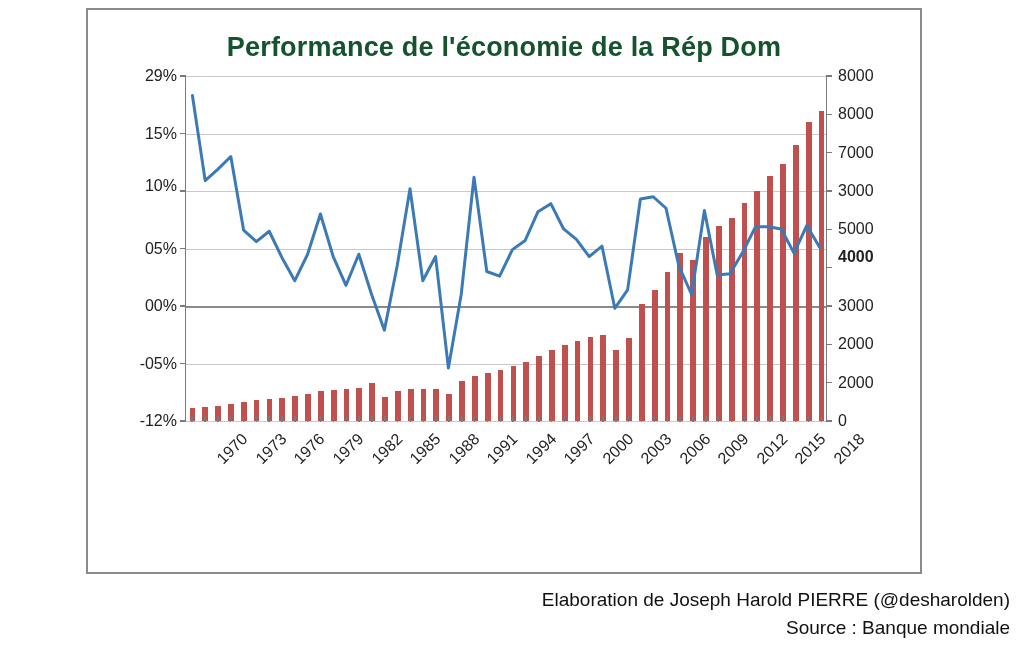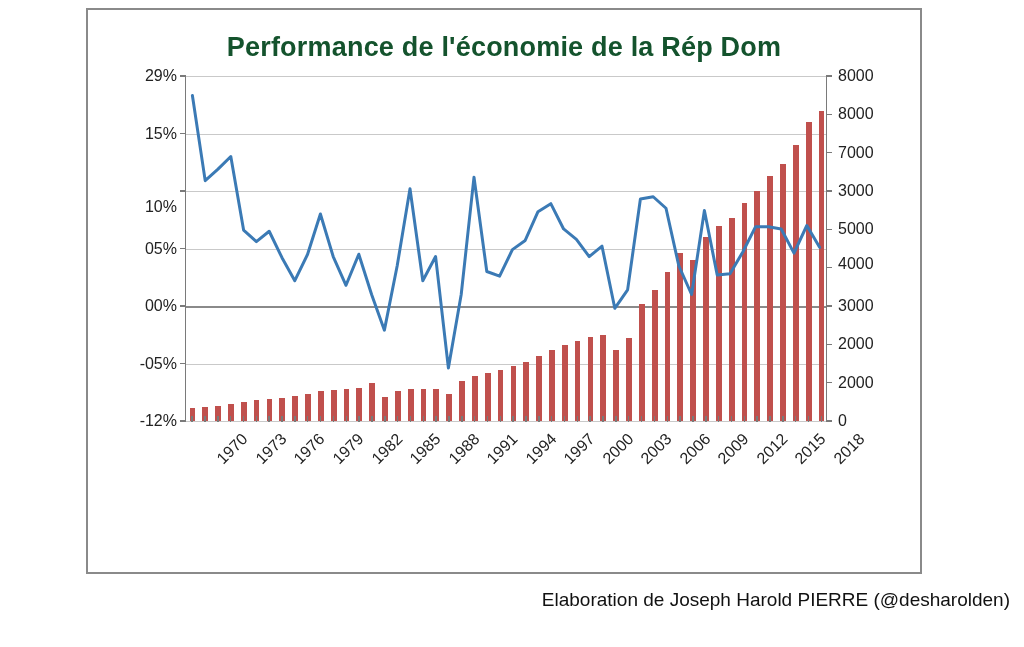--- a/index.html
+++ b/index.html
@@ -126,37 +126,37 @@
       </div>
     <div id="yticks-left">
         <div class="ytick-left" style="top: 345px;">-12%</div>
         <div class="tickmark left" style="top: 344.25px;"></div>
         <div class="ytick-left" style="top: 287.5px;">-05%</div>
         <div class="tickmark left" style="top: 286.75px;"></div>
         <div class="ytick-left" style="top: 230px;">00%</div>
         <div class="tickmark left" style="top: 229.25px;"></div>
         <div class="ytick-left" style="top: 172.5px;">05%</div>
         <div class="tickmark left" style="top: 171.75px;"></div>
-        <div class="ytick-left" style="top: 131px;">10%</div>
+        <div class="ytick-left" style="top: 110px;">10%</div>
         <div class="tickmark left" style="top: 114.25px;"></div>
         <div class="ytick-left" style="top: 57.5px;">15%</div>
         <div class="tickmark left" style="top: 56.75px;"></div>
         <div class="ytick-left" style="top: 0px;">29%</div>
         <div class="tickmark left" style="top: -0.75px;"></div>
       </div>
     <div id="yticks-right">
         <div class="ytick-right" style="top: 345px;">0</div>
         <div class="tickmark right" style="top: 344.25px;"></div>
         <div class="ytick-right" style="top: 306.667px;">2000</div>
         <div class="tickmark right" style="top: 305.917px;"></div>
         <div class="ytick-right" style="top: 268.333px;">2000</div>
         <div class="tickmark right" style="top: 267.583px;"></div>
         <div class="ytick-right" style="top: 230px;">3000</div>
         <div class="tickmark right" style="top: 229.25px;"></div>
-        <div class="ytick-right" style="top: 188px;">4000</div>
+        <div class="ytick-right" style="top: 181px; font-weight: bold;">4000</div>
         <div class="tickmark right" style="top: 190.917px;"></div>
         <div class="ytick-right" style="top: 153.333px;">5000</div>
         <div class="tickmark right" style="top: 152.583px;"></div>
         <div class="ytick-right" style="top: 115px;">3000</div>
         <div class="tickmark right" style="top: 114.25px;"></div>
         <div class="ytick-right" style="top: 76.6667px;">7000</div>
         <div class="tickmark right" style="top: 75.9167px;"></div>
         <div class="ytick-right" style="top: 38.3333px;">8000</div>
         <div class="tickmark right" style="top: 37.5833px;"></div>
         <div class="ytick-right" style="top: 0px;">8000</div>
@@ -288,13 +288,14 @@
       <div class="xlab" style="left: 596.22px; top: 6px;">2015</div>
       <div class="xlab" style="left: 634.74px; top: 6px;">2018</div>
     </div>
 
   <div id="legend">
   </div>
 </div>
 
 <div id="footer">
   <div>Elaboration de Joseph Harold PIERRE (@desharolden)</div>
+  <div>Source : Banque mondiale</div>
 </div>
 
 </body></html>

